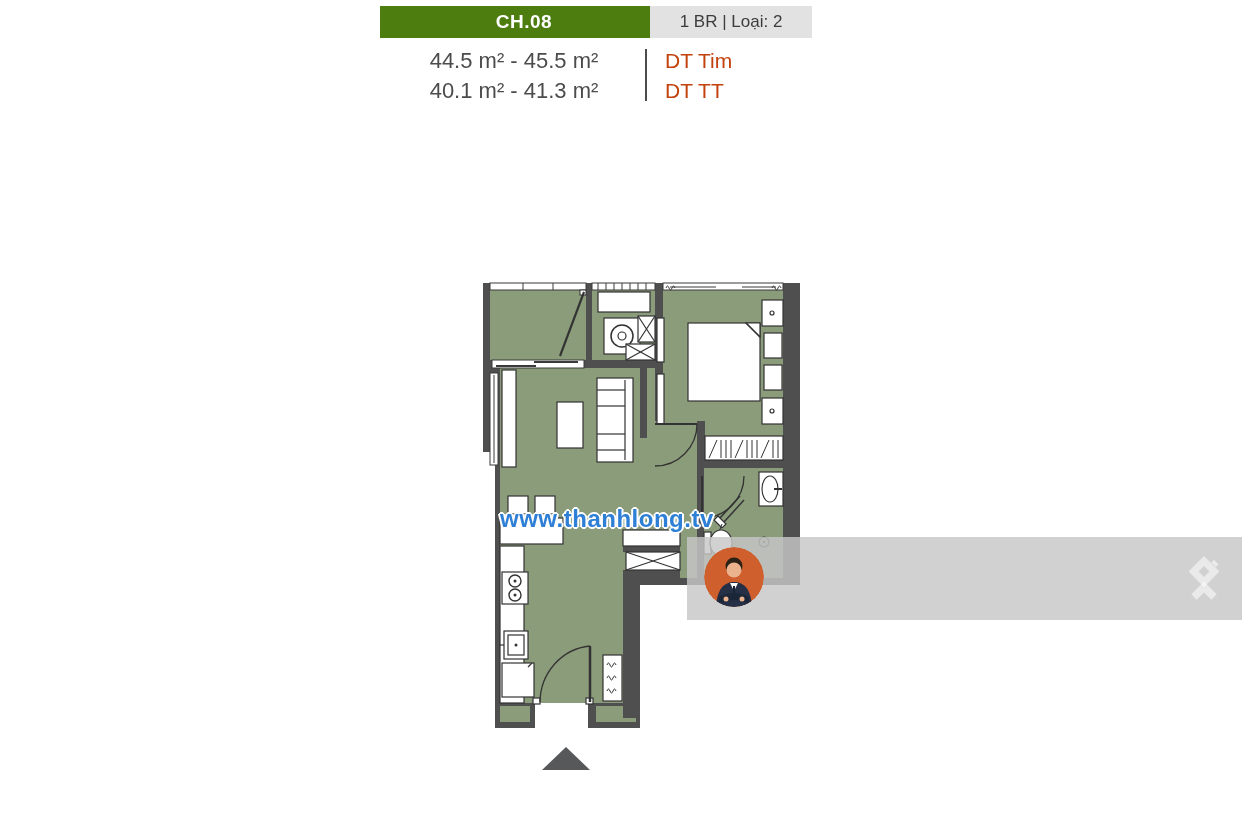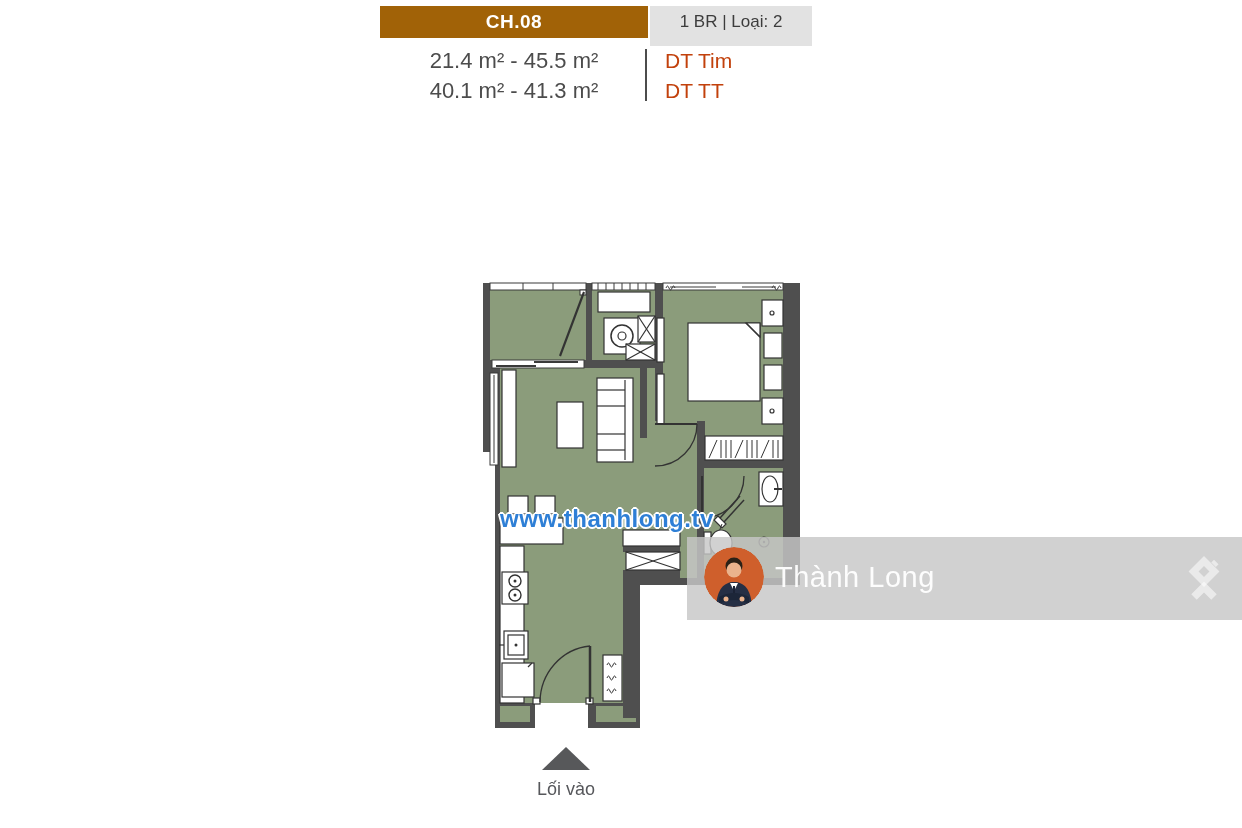--- a/index.html
+++ b/index.html
@@ -4,25 +4,25 @@
 <style>
   html,body{margin:0;padding:0;}
   body{
     width:1242px;height:828px;position:relative;overflow:hidden;
     background:#ffffff;
     font-family:"Liberation Sans", sans-serif;
   }
   
   .unit-code-box{
     position:absolute;left:380px;top:6px;width:268px;height:32px;
-    background:#a16207;color:#ffffff;font-size:19px;font-weight:bold;
-    text-align:center;line-height:32px;letter-spacing:.5px;
+    background:#4d7c0f;color:#ffffff;font-size:19px;font-weight:bold;
+    text-align:center;line-height:32px;letter-spacing:.5px;padding-left:10px;
   }
   .unit-type-box{
-    position:absolute;left:650px;top:6px;width:162px;height:40px;
+    position:absolute;left:650px;top:6px;width:162px;height:32px;
     background:#e2e2e2;color:#3c3c3c;font-size:17px;
     text-align:center;line-height:32px;
   }
   .area-block{
     position:absolute;left:380px;top:46px;width:268px;
     text-align:center;color:#4c4c4c;font-size:22px;line-height:30px;
   }
   .area-divider{
     position:absolute;left:645px;top:49px;height:52px;width:0;
     border-left:2px solid #4c4c4c;
@@ -67,21 +67,21 @@
     position:absolute;left:466px;top:779px;width:200px;
     text-align:center;color:#56575b;font-size:18px;line-height:21px;
   }
 </style>
 </head>
 <body>
 
 <div class="unit-code-box">CH.08</div>
 <div class="unit-type-box">1 BR | Loại: 2</div>
 <div class="area-block">
-  <div>21.4 m² - 45.5 m²</div>
+  <div>44.5 m² - 45.5 m²</div>
   <div>40.1 m² - 41.3 m²</div>
 </div>
 <div class="area-divider"></div>
 <div class="area-labels">
   <div>DT Tim</div>
   <div>DT TT</div>
 </div>
 
 <div class="plan-wrap">
 <svg width="330" height="455" viewBox="0 0 330 455" xmlns="http://www.w3.org/2000/svg">
@@ -291,26 +291,24 @@
         <circle cx="30" cy="23" r="7.5" fill="#eab38d"></circle>
         <path d="M12,60 C13,42 20,35 30,35 C40,35 47,42 48,60 Z" fill="#252f45"></path>
         <polygon points="26,36 34,36 30,44" fill="#ffffff"></polygon>
         <polygon points="29,39 31,39 31,48 29,48" fill="#1a2235"></polygon>
         <path d="M15,50 Q30,42 45,50 L45,57 Q30,49 15,57 Z" fill="#1c2639"></path>
         <circle cx="22" cy="52" r="2.5" fill="#eab38d"></circle>
         <circle cx="38" cy="52" r="2.5" fill="#eab38d"></circle>
       </g>
     </svg>
   </div>
-  <div class="agent-name">Thành Long</div>
   <svg class="agent-logo" viewBox="0 0 44 58">
     <g fill="rgba(255,255,255,0.55)">
       <path fill-rule="evenodd" d="M22,6 L39,23 L22,40 L5,23 Z M22,17 L28,23 L22,29 L16,23 Z"></path>
       <polygon points="33,10 38,15 35,18 30,13"></polygon>
       <polygon points="8,48 22,34 36,48 30,54 22,46 14,54"></polygon>
     </g>
   </svg>
 </div>
 
 <div class="entrance-arrow"></div>
 <div class="entrance-labels">
-  <div>Lối vào</div>
 </div>
 
 </body></html>

